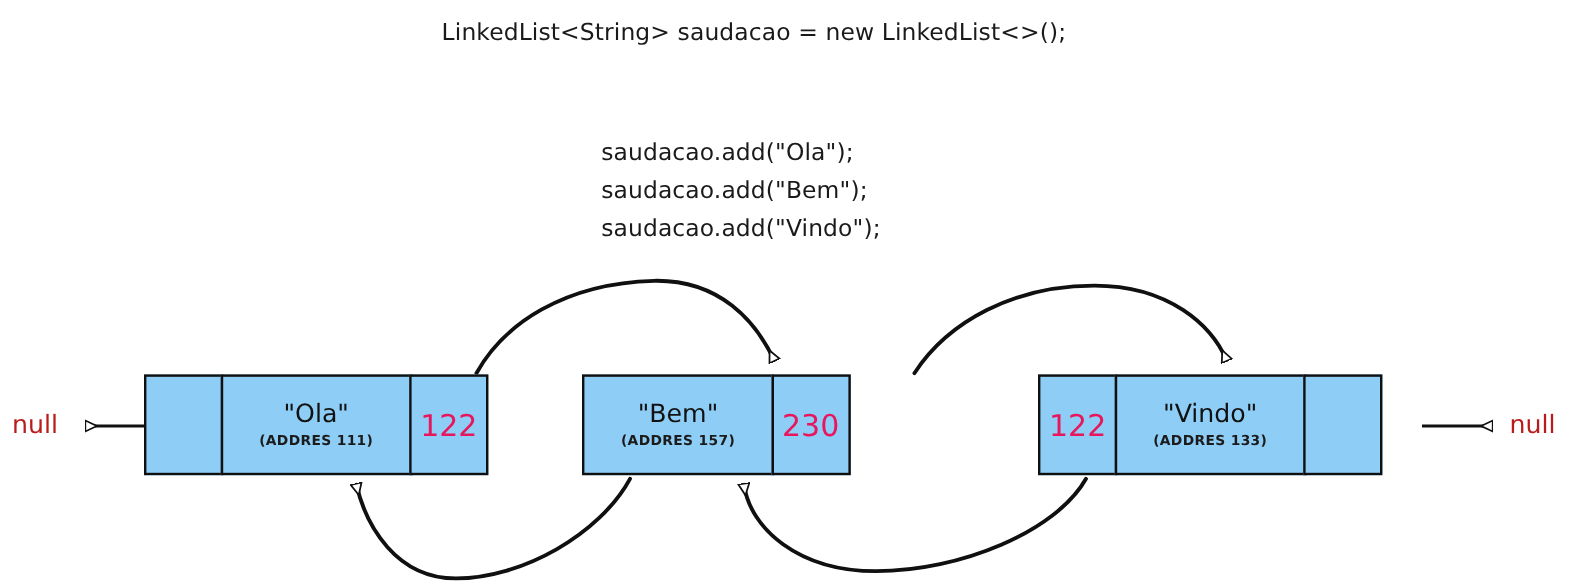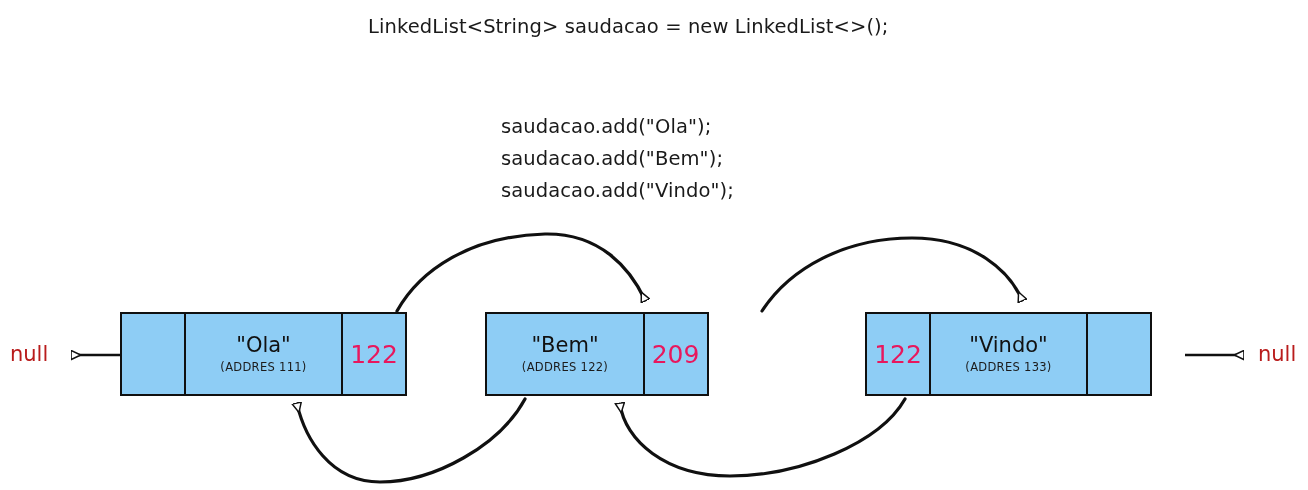--- a/index.html
+++ b/index.html
@@ -87,20 +87,21 @@
     color: #111111;
     line-height: 1.05;
     font-family: "DejaVu Sans", sans-serif;
   }
   .data-addr {
     font-size: 11.5px;
     color: #1b1b1b;
     margin-top: 3px;
     letter-spacing: 0.3px;
     font-family: "DejaVu Sans", sans-serif;
+    font-weight: bold;
   }
 
   #node-1 { left: 120px; }
   #node-2 { left: 485px; }
   #node-3 { left: 865px; }
 
   
   .null-label {
     position: absolute;
     font-size: 21px;
@@ -162,24 +163,24 @@
     <span class="data-addr">(ADDRES 111)</span>
   </div>
   <div class="cell cell-ptr">
     <span class="ptr-value">122</span>
   </div>
 </div>
 
 <div class="node" id="node-2">
   <div class="cell cell-data">
     <span class="data-value">"Bem"</span>
-    <span class="data-addr">(ADDRES 122)</span>
+    <span class="data-addr">(ADDRES 157)</span>
   </div>
   <div class="cell cell-ptr">
-    <span class="ptr-value">209</span>
+    <span class="ptr-value">230</span>
   </div>
 </div>
 
 <div class="node" id="node-3">
   <div class="cell cell-ptr">
     <span class="ptr-value">122</span>
   </div>
   <div class="cell cell-data">
     <span class="data-value">"Vindo"</span>
     <span class="data-addr">(ADDRES 133)</span>

